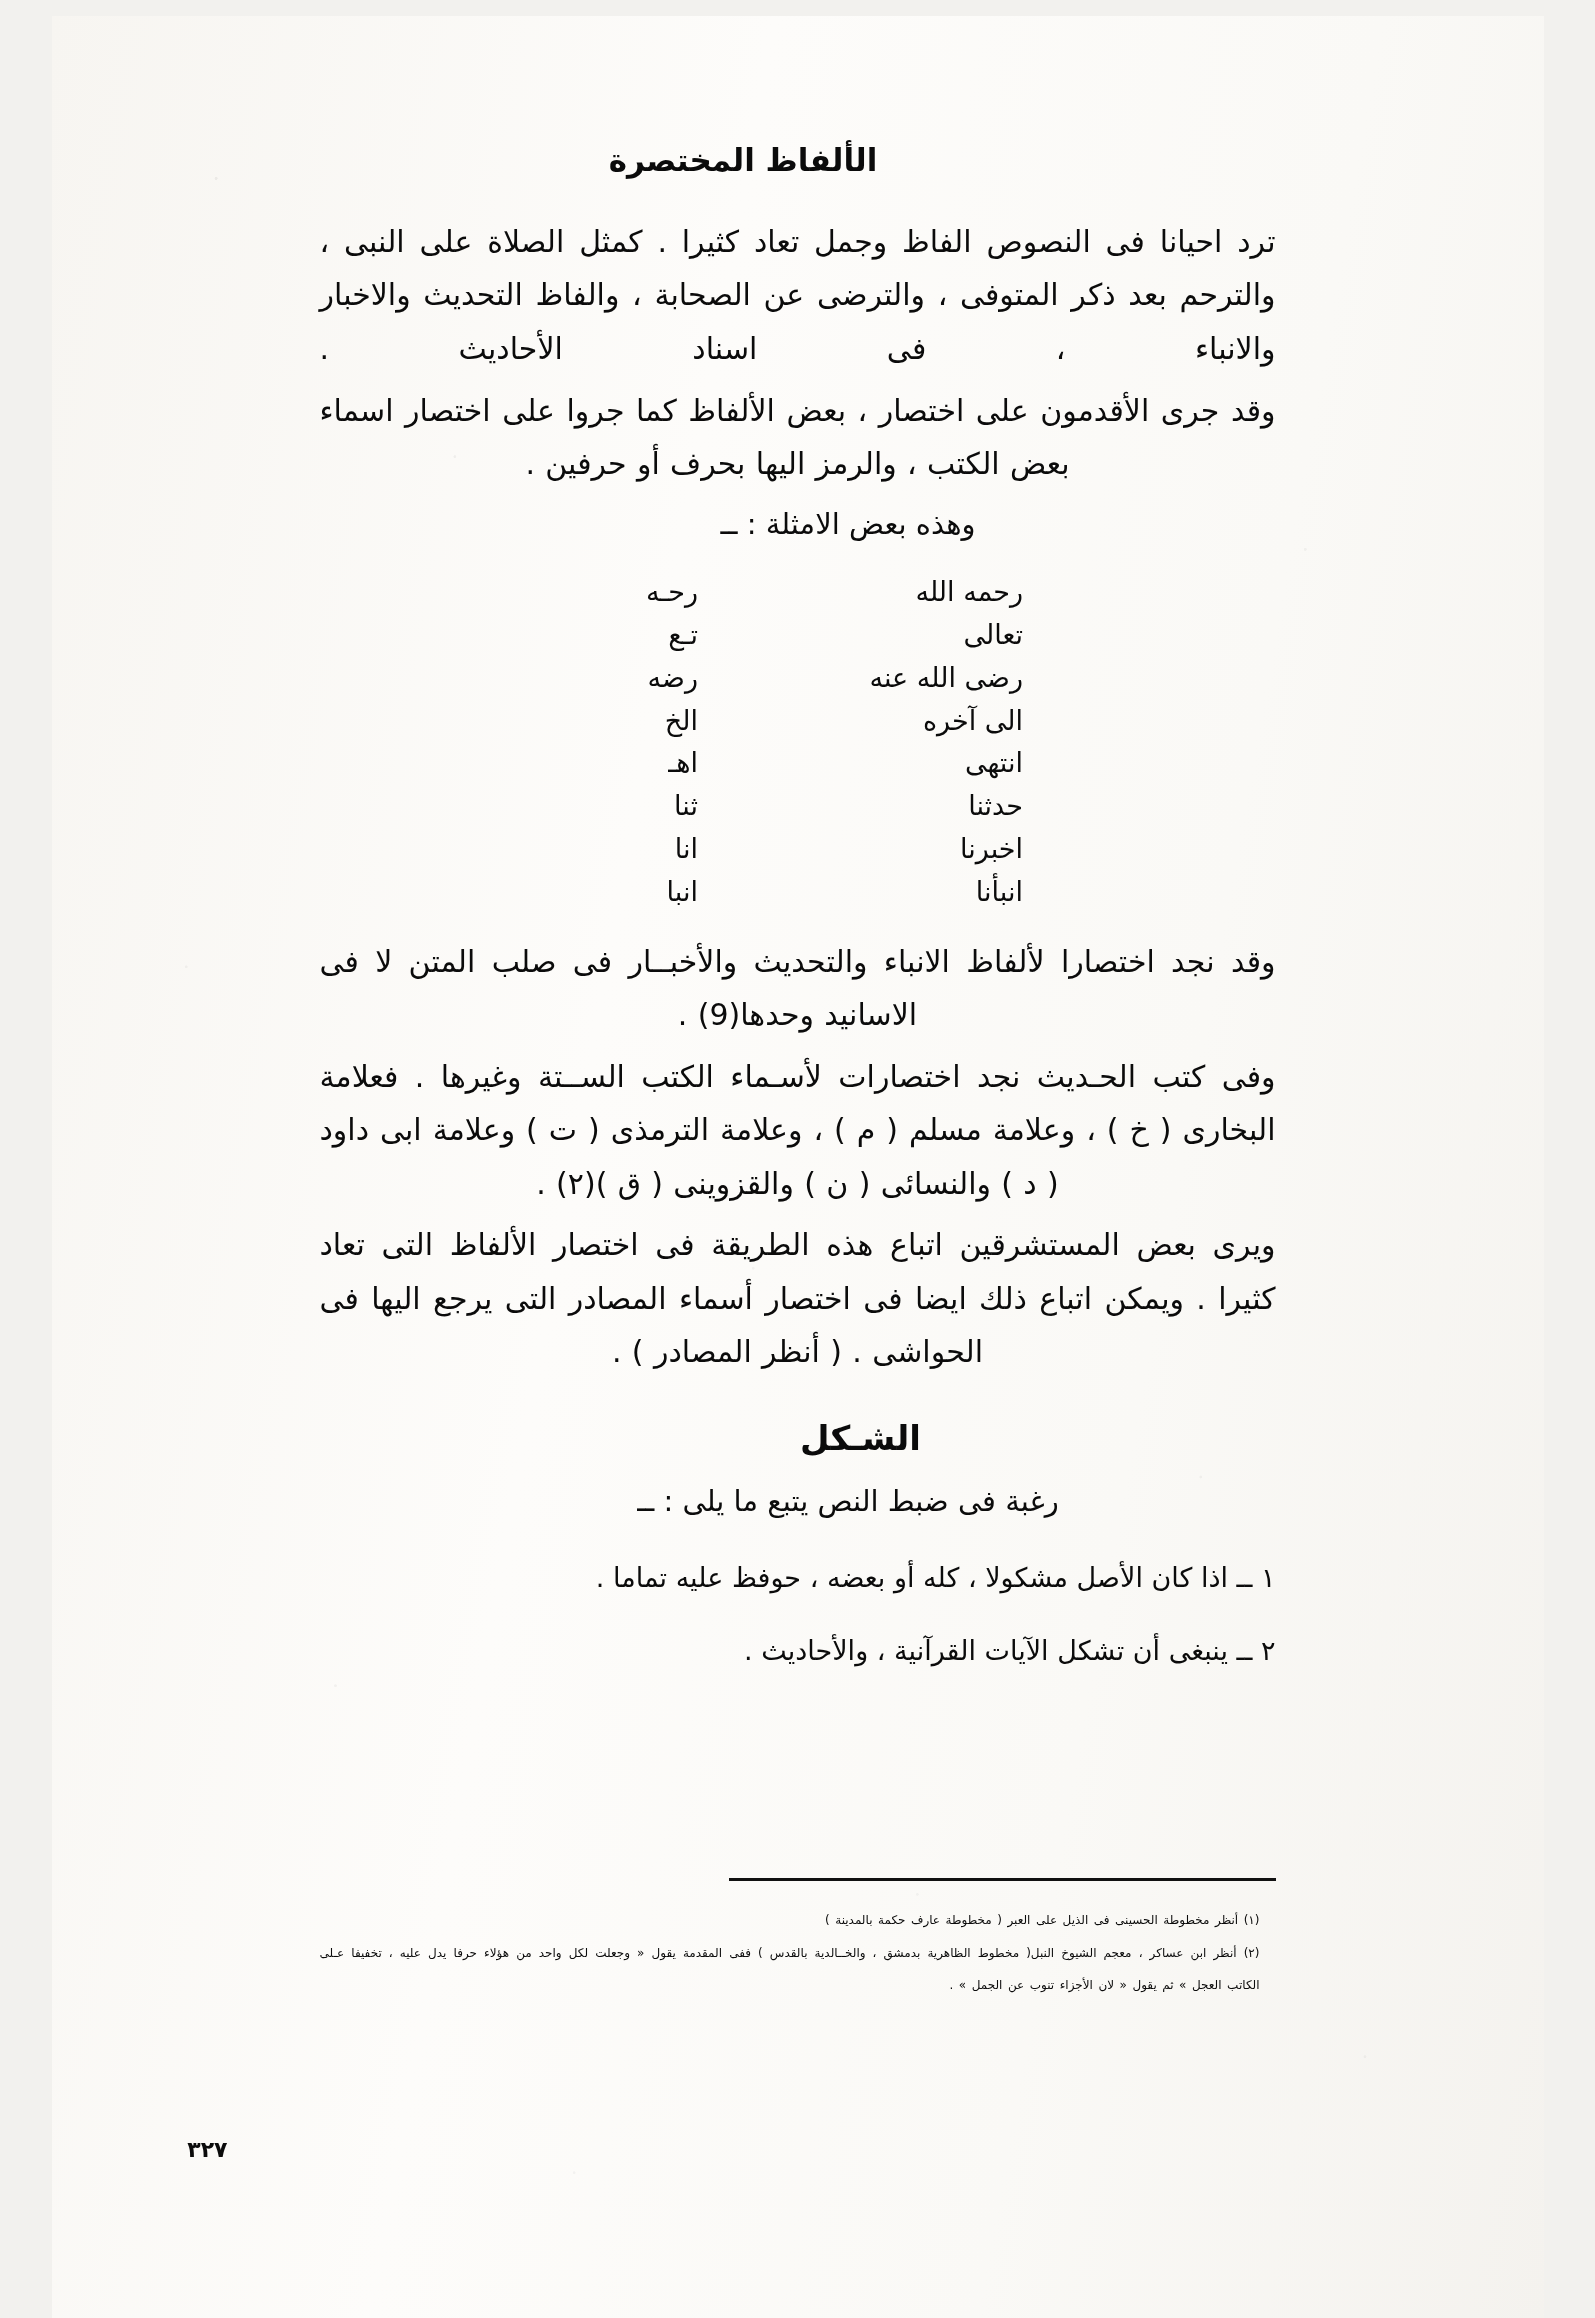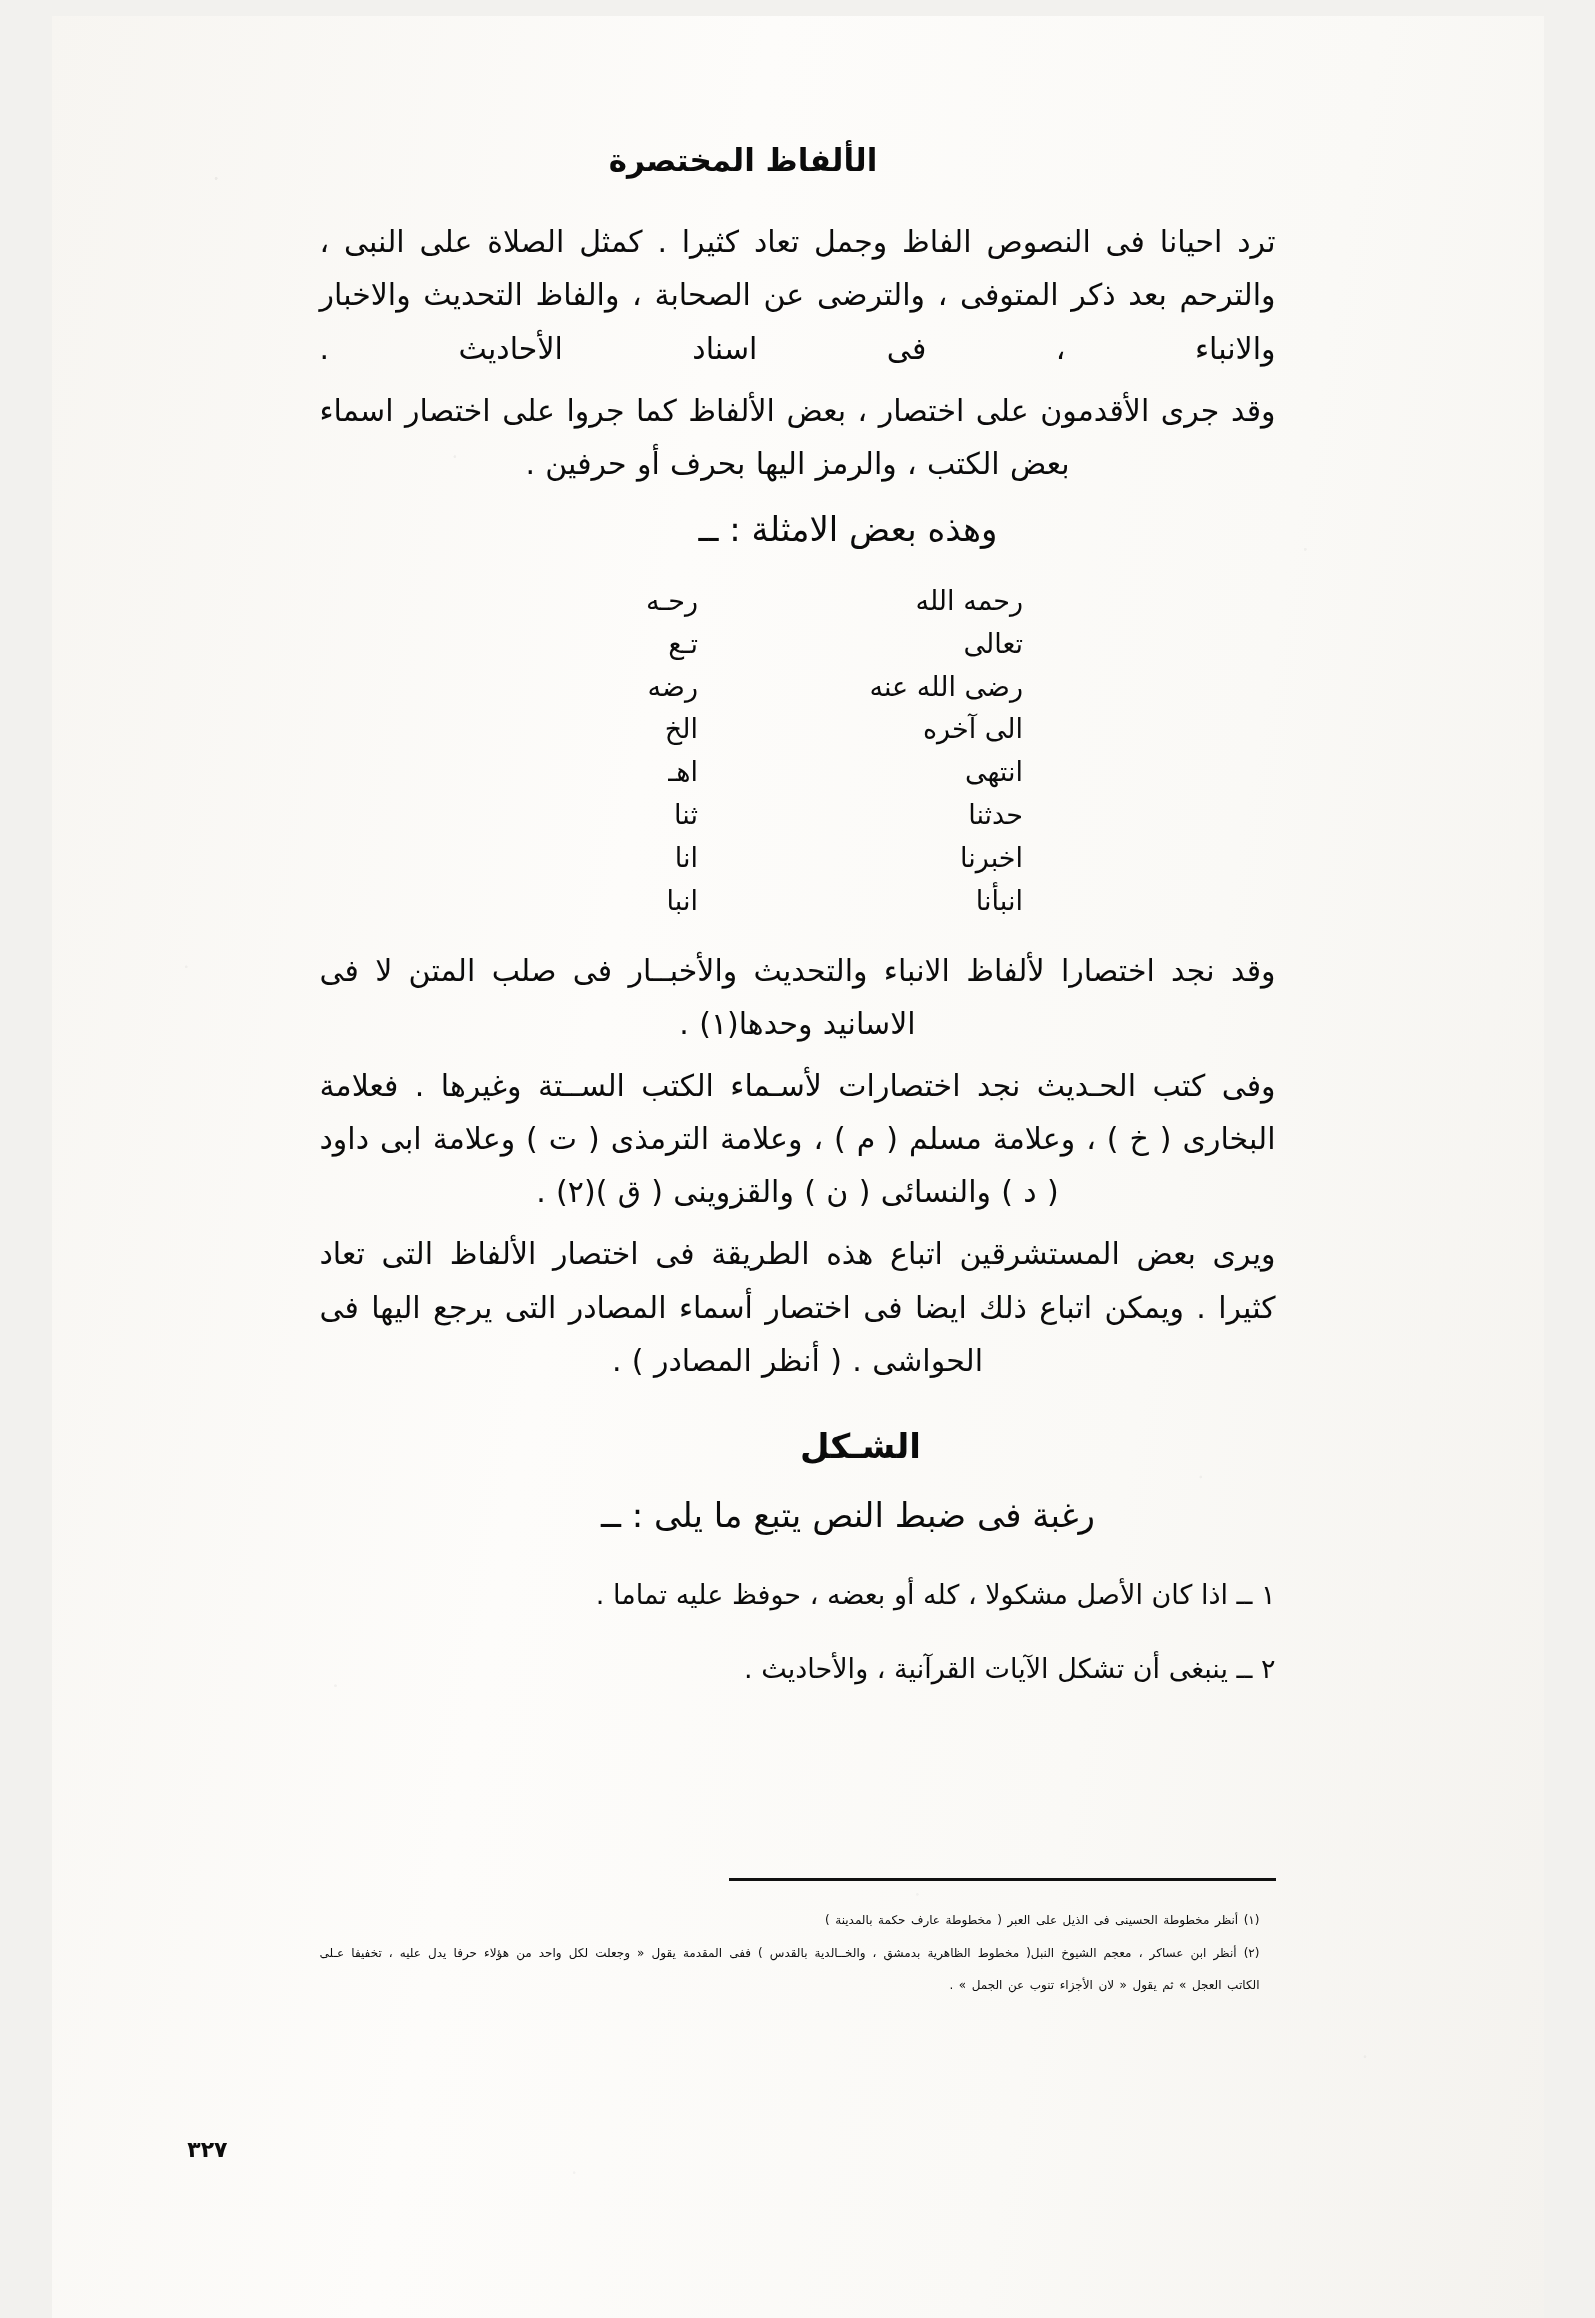--- a/index.html
+++ b/index.html
@@ -63,21 +63,21 @@
     font-size: 30px;
     line-height: 1.78;
     text-align: justify;
     text-align-last: justify;
     margin: 0 0 8.4px 0;
     word-spacing: 0.8px;
   }
   .para.center-last { text-align-last: center; }
 
   .lead-line {
-    font-size: 34px;
+    font-size: 29px;
     line-height: 1.78;
     margin: 5px 0 11.8px 0;
     text-align: center;
     padding-left: 101px;
   }
 
   
   .abbr-table {
     margin: 20px auto 22px auto;
     border-collapse: collapse;
@@ -189,21 +189,21 @@
           <td class="abbr-full">اخبرنا</td>
           <td class="abbr-short">انا</td>
         </tr>
         <tr>
           <td class="abbr-full">انبأنا</td>
           <td class="abbr-short">انبا</td>
         </tr>
       </tbody>
     </table>
 
-    <p class="para center-last">وقد نجد اختصارا لألفاظ الانباء والتحديث والأخبــار فى صلب المتن لا فى الاسانيد وحدها(١) .</p>
+    <p class="para center-last">وقد نجد اختصارا لألفاظ الانباء والتحديث والأخبــار فى صلب المتن لا فى الاسانيد وحدها(9) .</p>
 
     <p class="para center-last">وفى كتب الحـديث نجد اختصارات لأسـماء الكتب الســتة وغيرها . فعلامة البخارى ( خ ) ، وعلامة مسلم ( م ) ، وعلامة الترمذى ( ت ) وعلامة ابى داود ( د ) والنسائى ( ن ) والقزوينى ( ق )(٢) .</p>
 
     <p class="para center-last">ويرى بعض المستشرقين اتباع هذه الطريقة فى اختصار الألفاظ التى تعاد كثيرا . ويمكن اتباع ذلك ايضا فى اختصار أسماء المصادر التى يرجع اليها فى الحواشى . ( أنظر المصادر ) .</p>
 
     <h2 class="section-title">الشـكل</h2>
 
     <p class="lead-line">رغبة فى ضبط النص يتبع ما يلى : ــ</p>
 
     <div class="rule-list">

